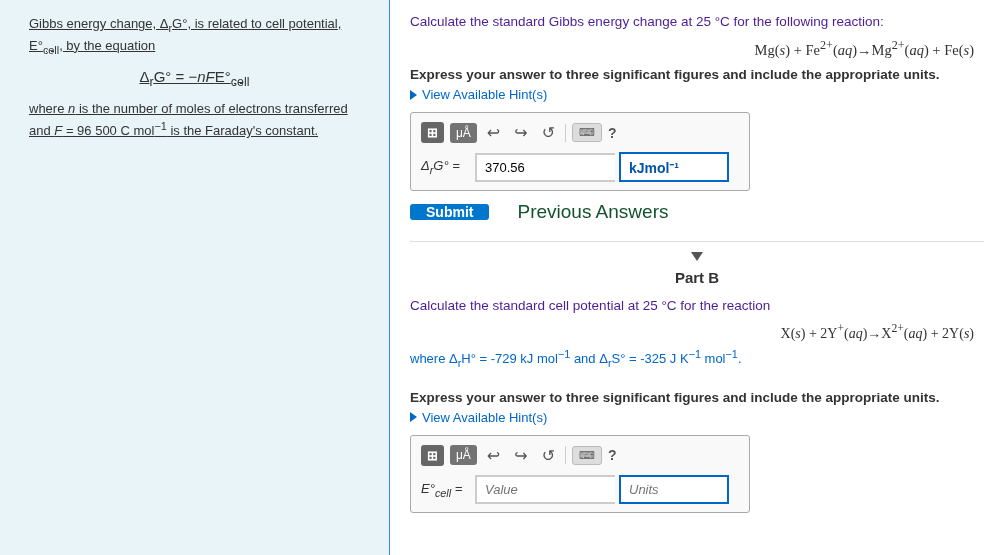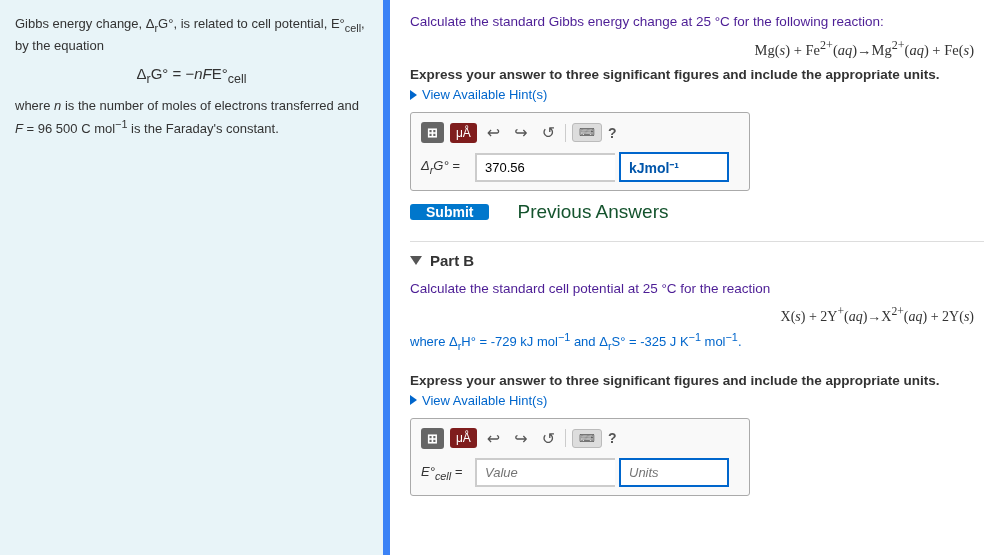--- a/index.html
+++ b/index.html
@@ -9,22 +9,23 @@
       background: #fff;
       color: #333;
       width: 1004px;
       min-height: 555px;
       display: flex;
     }
     
     .left-panel {
       width: 390px;
       background: #e8f4f8;
-      padding: 14px 15px;
-      border-right: 7px solid #3b82f6;
+      padding: 14px 29px;
+      border-right: 1px solid #3b82f6;
+      text-decoration: underline;
     }
     .left-panel p {
       font-size: 13px;
       line-height: 1.5;
       color: #333;
     }
     .equation-block {
       text-align: center;
       margin: 10px 0;
       font-size: 15px;
@@ -74,21 +75,21 @@
       width: 340px;
       background: #f9f9f9;
     }
     .toolbar {
       display: flex;
       align-items: center;
       gap: 6px;
       margin-bottom: 8px;
     }
     .toolbar-btn {
-      background: #7f1d1d;
+      background: #737373;
       border: none;
       border-radius: 3px;
       color: #fff;
       cursor: pointer;
       padding: 3px 6px;
       font-size: 12px;
       display: flex;
       align-items: center;
       gap: 2px;
     }
@@ -185,20 +186,21 @@
       text-decoration: none;
       padding-left: 16px;
     }
     
     .part-header {
       display: flex;
       align-items: center;
       gap: 8px;
       margin-bottom: 10px;
       margin-top: 8px;
+      flex-direction: column;
     }
     .part-toggle {
       width: 0;
       height: 0;
       border-left: 6px solid transparent;
       border-right: 6px solid transparent;
       border-top: 9px solid #555;
       cursor: pointer;
       flex-shrink: 0;
     }

